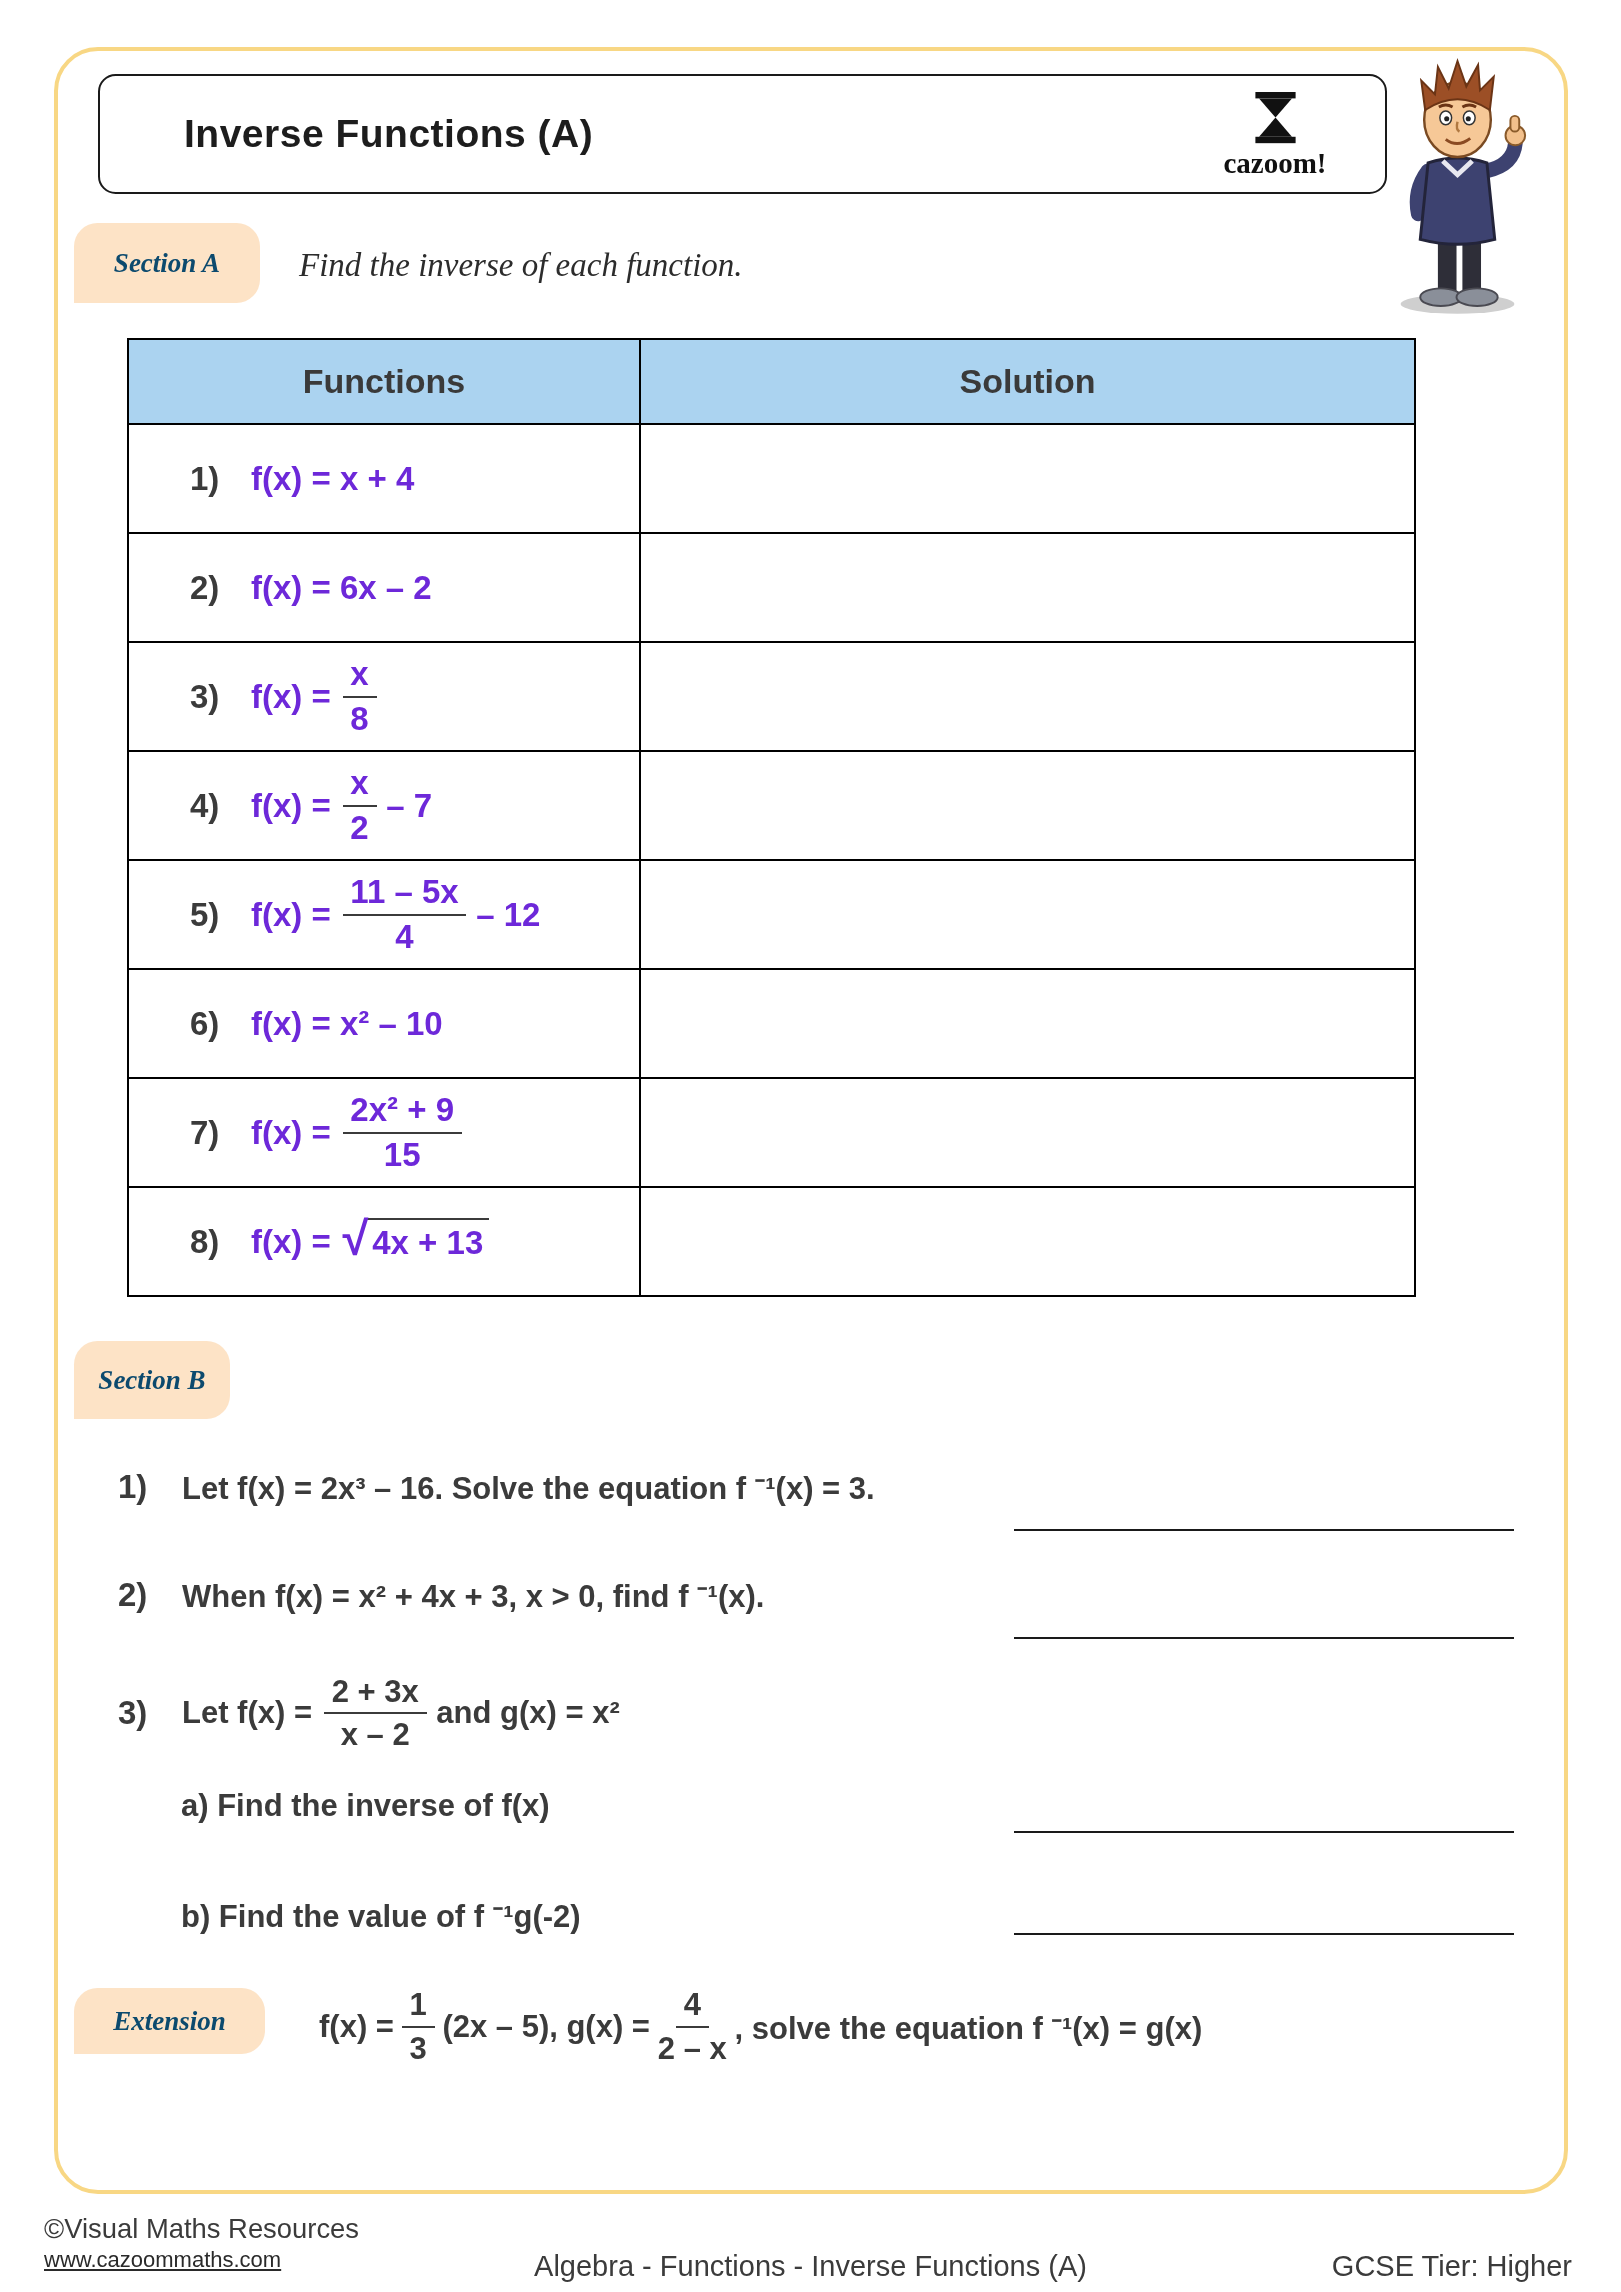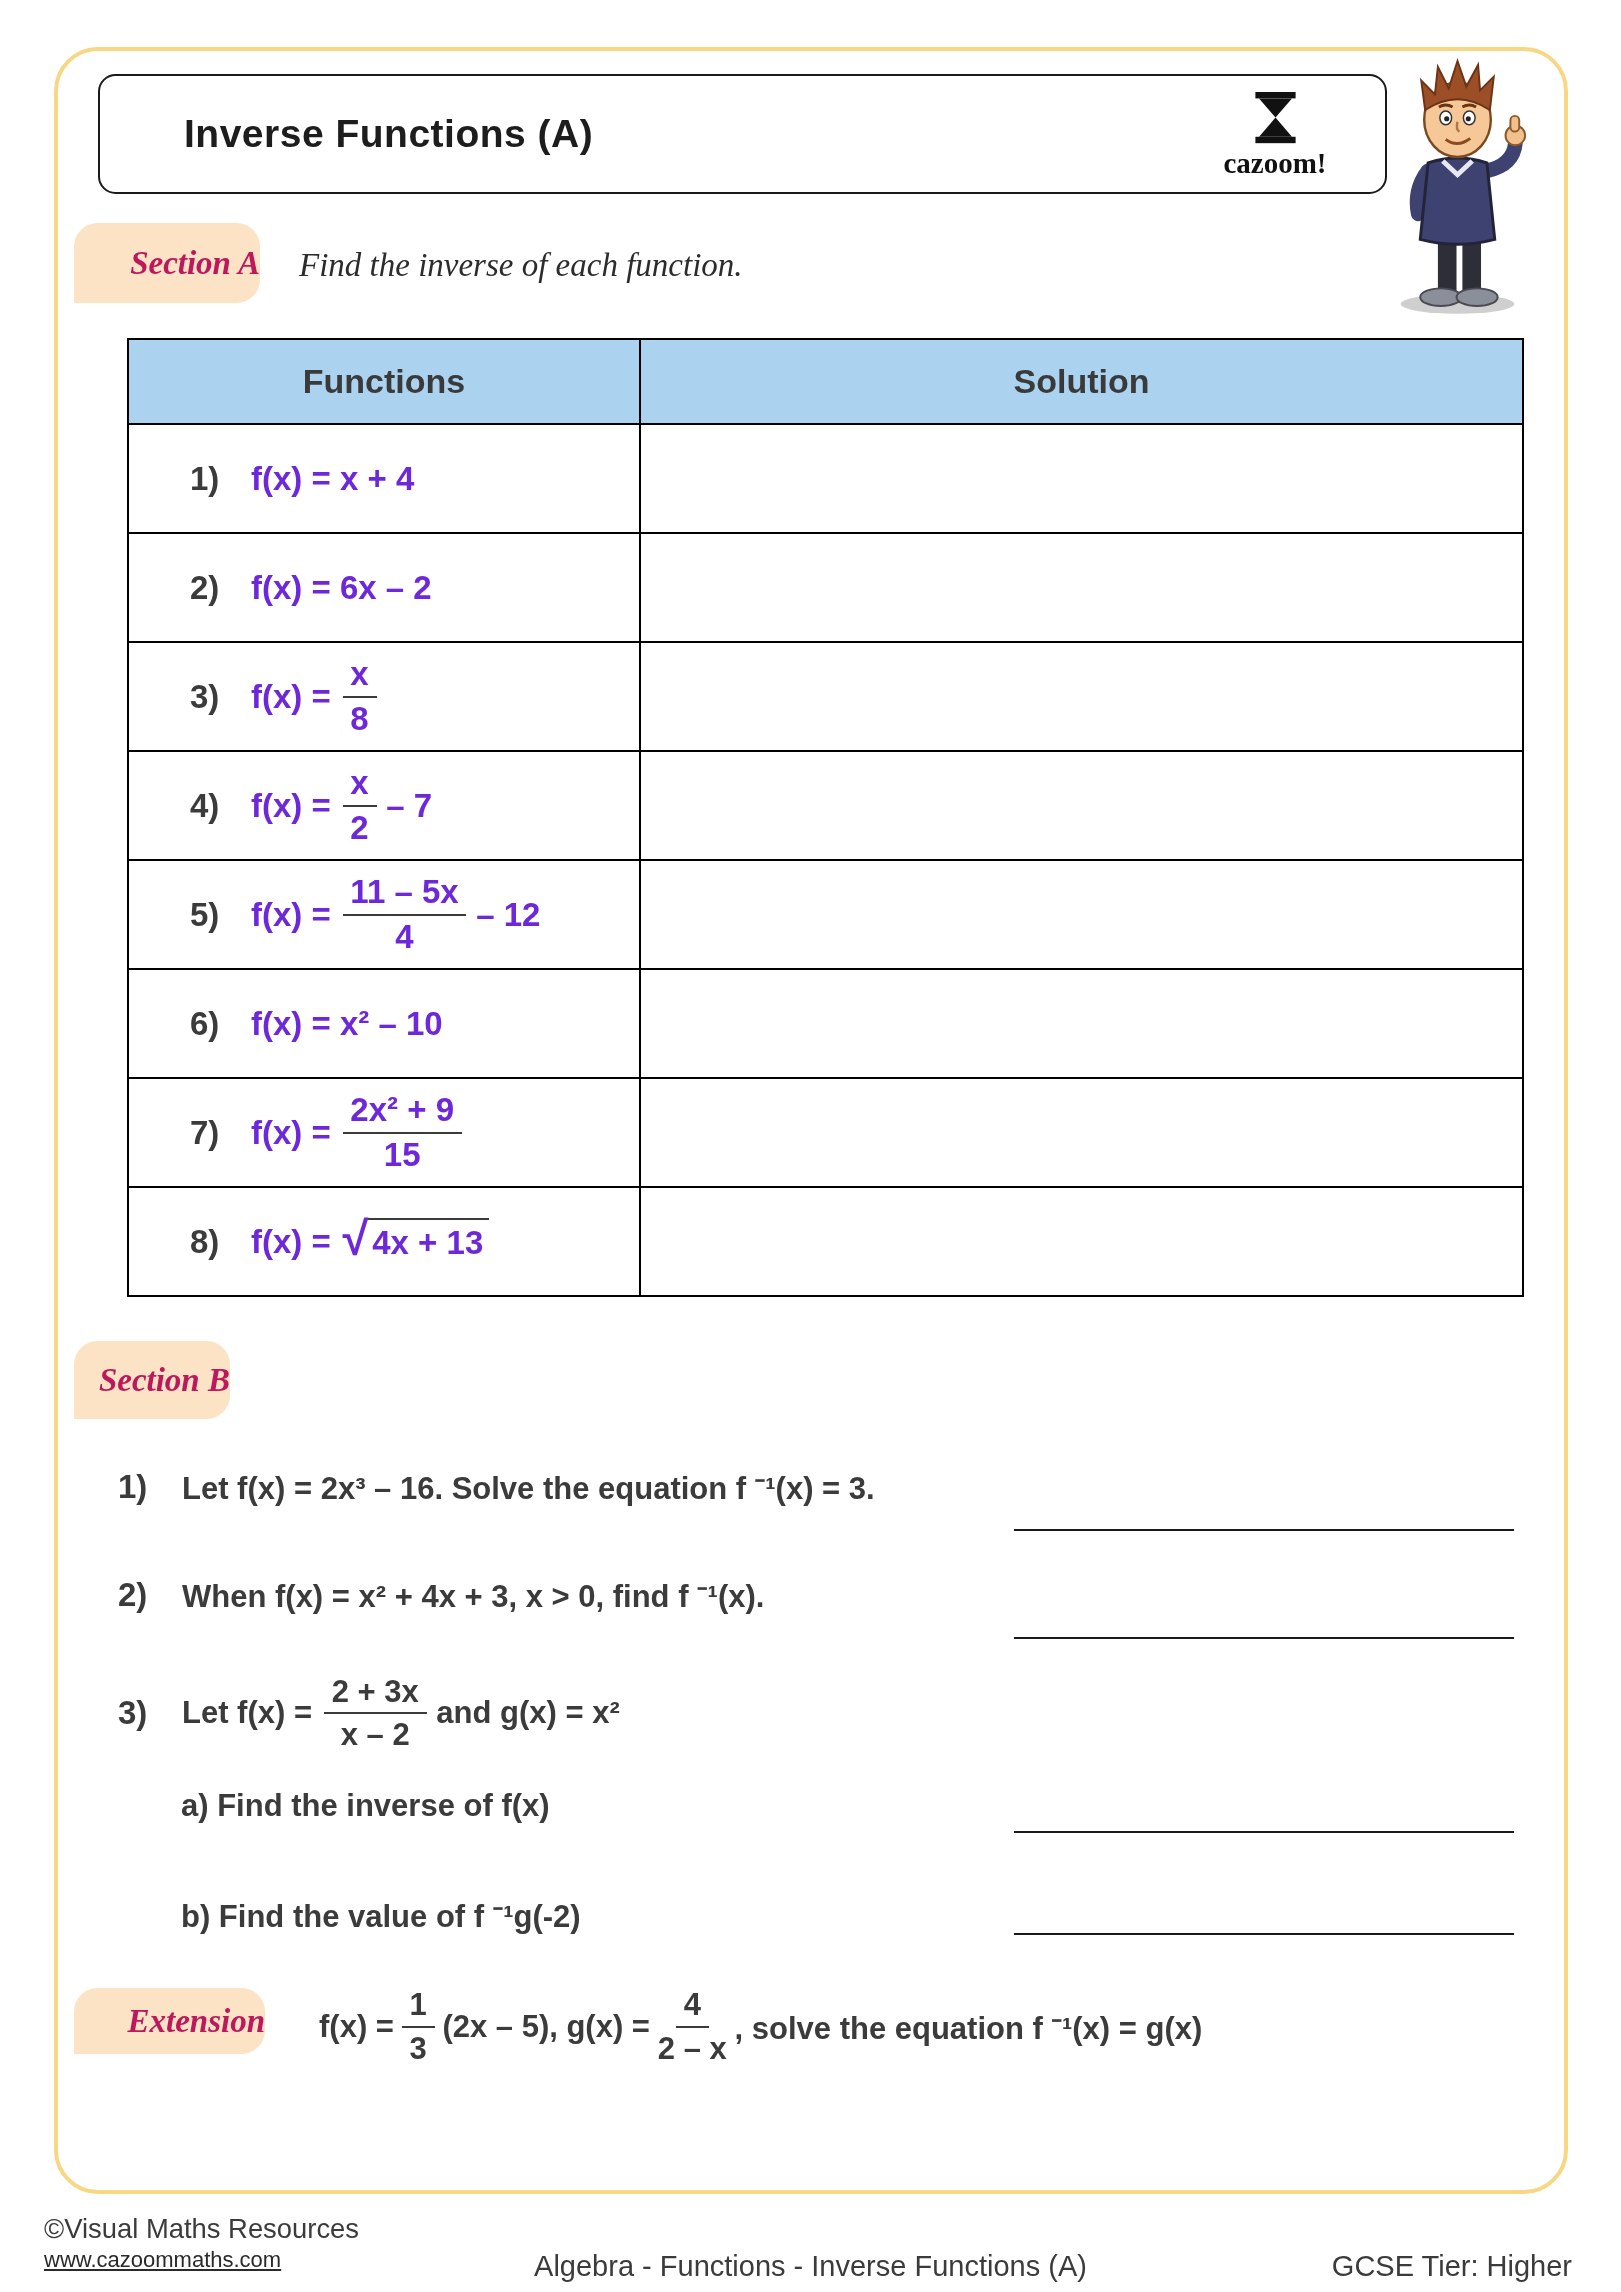--- a/index.html
+++ b/index.html
@@ -18,31 +18,31 @@
   .title { font-size:39px; font-weight:bold; color:#1d1d1d; padding-left:37px; letter-spacing:0.5px;margin-left:47px; }
   .logo { position:absolute; right:51px; top:7.8px; width:118px; height:104px;
           display:flex; flex-direction:column; align-items:center; justify-content:center; }
   .logo-text { font-family:Liberation Serif, serif; font-weight:bold; font-size:29px; color:#111; margin-top:2px; }
 
   
   .character { position:absolute; left:1384px; top:51px; width:147px; height:267px; }
 
   
   .chip { position:absolute; background:#fde3c6; border-radius:23.5px 23.5px 23.5px 0;
-          display:flex; align-items:center; justify-content:flex-end;
+          display:flex; align-items:center; justify-content:center;
           font-family:"Liberation Serif", serif; font-weight:bold; font-style:italic;
-          font-size:33px; color:#be185d; }
+          font-size:27px; color:#0c4a6e; }
   .chip-a { left:74px; top:223px; width:186px; height:80px; }
   .chip-b { left:74px; top:1341px; width:156px; height:78px; }
   .chip-ext { left:74px; top:1988px; width:191px; height:66px; }
   .instruction { position:absolute; left:299px; top:247px; font-family:"Liberation Serif", serif;
                  font-style:italic; font-size:33px; color:#2c2c2c; }
 
   
-  .func-table { position:absolute; left:127px; top:338px; width:1397px; border:2.9px solid #000; background:#fff; }
+  .func-table { position:absolute; left:127px; top:338px; width:1289px; border:2.9px solid #000; background:#fff; }
   .t-row { display:flex; min-height:109px; }
   .t-row:not(:first-child) { border-top:2.9px solid #000; }
   .t-head { min-height:83px; background:#abd3f0; }
   .t-cell { display:flex; align-items:center; }
   .c1 { width:512px; border-right:2.9px solid #000; padding-left:61px; }
   .c2 { flex:1; }
   .h-cell { justify-content:center; padding-left:0; font-weight:bold; font-size:34px; color:#3a3a3a; }
   .qnum { font-weight:bold; font-size:33px; width:61px; flex:none; }
   .expr { display:inline-flex; align-items:center; font-weight:bold; font-size:33px; color:#6d28d9; }
   .frac { display:inline-flex; flex-direction:column; align-items:center; margin:7.8px 0 7.8px 11.8px; line-height:1.15; }

